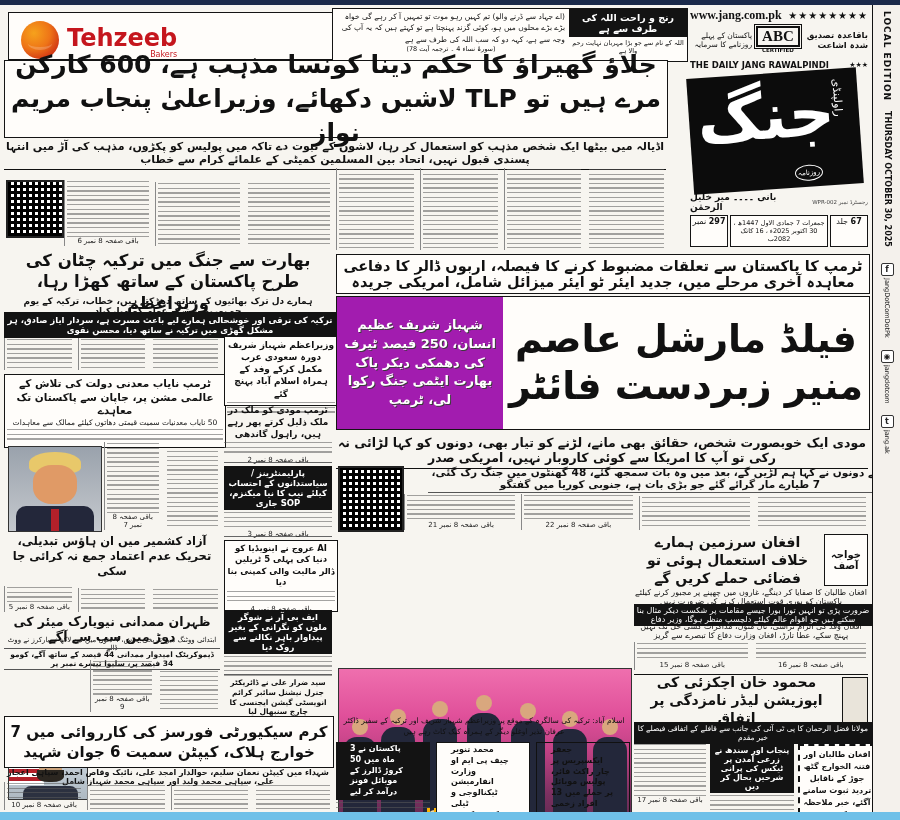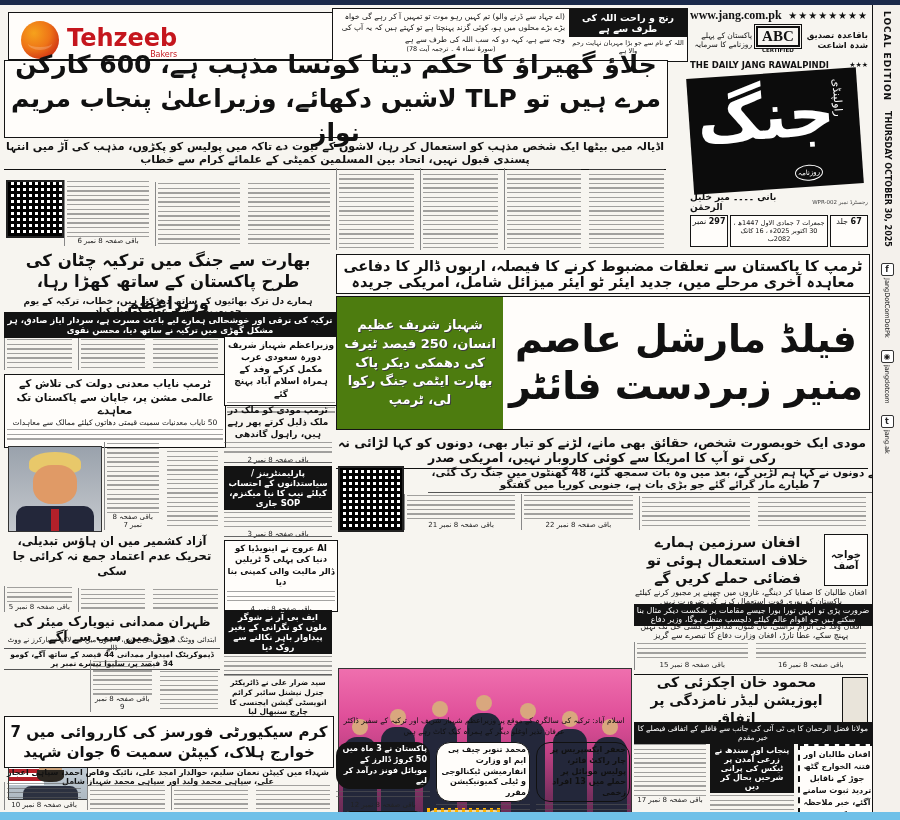--- a/index.html
+++ b/index.html
@@ -13,21 +13,21 @@
   .b{font-weight:bold;}
   .tl{background:repeating-linear-gradient(#5a5a5a 0 1.3px,transparent 1.3px 4.6px);opacity:.55;}
   .cols{display:flex;gap:4px;align-items:flex-end;}
   .cols>div{flex:1;border-left:1px solid #888;padding:1px 2px;}
   .cols>div:last-child{border-left:none;}
   .cont{font-size:7px;color:#222;text-align:center;direction:rtl;}
   .qr{background:
       repeating-linear-gradient(0deg,#000 0 3px,transparent 3px 6px),
       repeating-linear-gradient(90deg,#000 0 3px,transparent 3px 6px);
       background-color:#fff;border:2px solid #222;}
-  .mini-h{font-size:8px;line-height:1.35;padding:2px 3px;text-align:right;direction:rtl;font-weight:bold;border-radius:14px;}
+  .mini-h{font-size:8px;line-height:1.35;padding:2px 14px;text-align:left;direction:rtl;font-weight:bold;}
   .navy{background:#1b2a4a;}
   .blue{background:#6fc0e8;}
   .vtext{writing-mode:vertical-rl;}
   
   .ph-cake{background:linear-gradient(180deg,#ef6fae 0%,#e0509a 26%,#c04184 46%,#7a3060 70%,#4a2440 100%);position:relative;overflow:hidden;border:1px solid #333;}
   .fig{position:absolute;bottom:26px;width:34px;height:86px;background:#23273a;border-radius:14px 14px 0 0;}
   .head{position:absolute;width:16px;height:16px;border-radius:50%;background:#d9a77e;}
   .table{position:absolute;left:12%;bottom:0;width:56%;height:30px;background:#ece6da;border-radius:50% 50% 0 0;}
   .cake{position:absolute;left:30%;bottom:20px;width:26%;height:16px;background:#fff;border-radius:8px;box-shadow:0 -3px 0 #f3d9a0;}
   .flames{position:absolute;left:30%;bottom:36px;width:26%;height:5px;
@@ -37,21 +37,21 @@
   .tr-face{position:absolute;left:26%;top:22%;width:48%;height:46%;background:#e09a66;border-radius:42%;}
   .tr-suit{position:absolute;left:8%;bottom:0;width:84%;height:30%;background:#23273a;border-radius:10px 10px 0 0;}
   .tr-tie{position:absolute;left:46%;bottom:0;width:8%;height:26%;background:#b3202a;}
   .ph-mam{background:linear-gradient(180deg,#cdd6de,#aeb9c2);position:relative;overflow:hidden;border:1px solid #333;}
   .mam-flag{position:absolute;left:0;top:0;width:45%;height:70%;
       background:repeating-linear-gradient(#b3202a 0 4px,#fff 4px 8px);}
   .mam-canton{position:absolute;left:0;top:0;width:20%;height:30%;background:#27366b;}
   .mam-face{position:absolute;left:38%;top:14%;width:30%;height:42%;background:#caa27a;border-radius:42%;}
   .mam-beard{position:absolute;left:36%;top:36%;width:34%;height:26%;background:#2b2620;border-radius:0 0 45% 45%;}
   .mam-suit{position:absolute;left:18%;bottom:0;width:70%;height:28%;background:#2c3140;border-radius:8px 8px 0 0;}
-  .gray-side{background:#4d7c0f;color:#fff;text-shadow:1px 1px 0 #3c3c3c;}
+  .gray-side{background:#a21caf;color:#fff;text-shadow:1px 1px 0 #3c3c3c;}
   .dashedbox{border:2px dashed #111;background:#fffdfa;}
   .logo-circle{width:38px;height:38px;border-radius:50%;
       background:radial-gradient(circle at 34% 32%,#f6a21c 0%,#ee7417 45%,#d03414 78%,#b22410 100%);
       position:relative;}
   .logo-circle::after{content:"";position:absolute;left:7px;top:16px;width:24px;height:10px;
       border-radius:50%;border-bottom:3px solid #fff3;}
   .abc{border:2px solid #111;outline:1px solid #111;outline-offset:1px;padding:0 4px;
       font-family:"Liberation Serif",serif;font-weight:bold;font-size:15px;}
   .jang-black{background:#0c0c0c;transform:rotate(-4deg);}
   .socicon{display:inline-block;width:11px;height:11px;border:1px solid #333;border-radius:2px;

